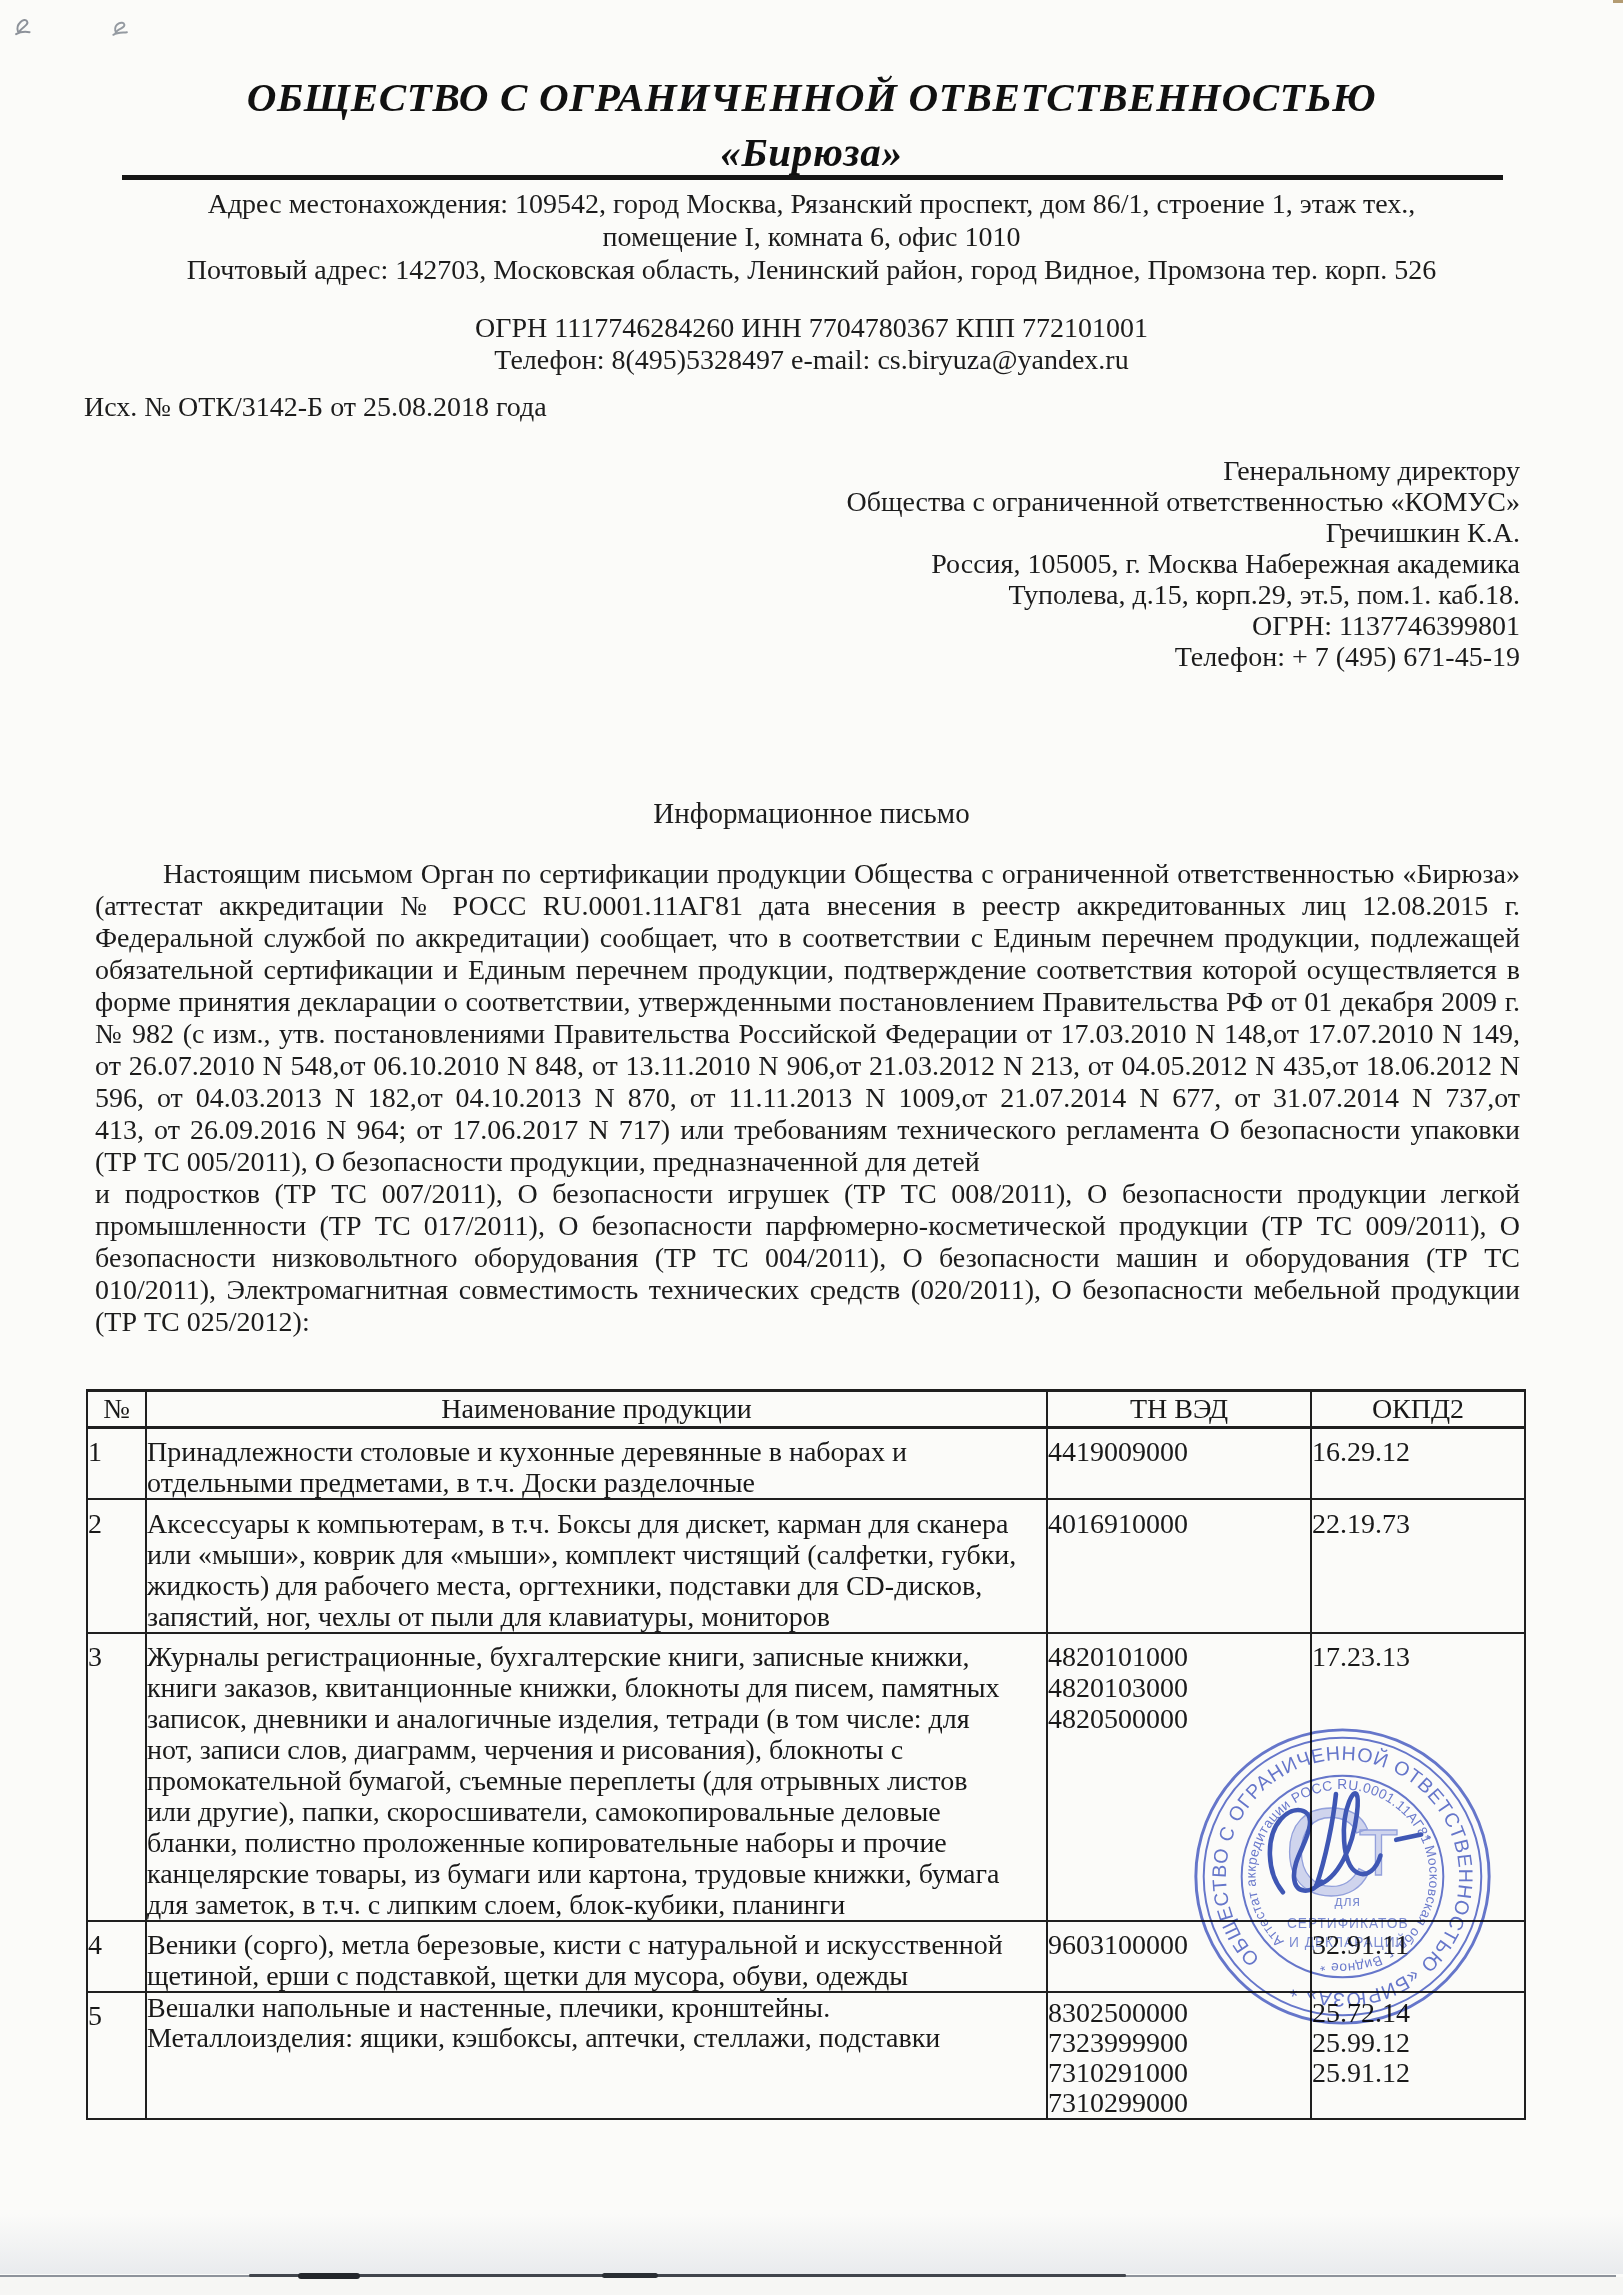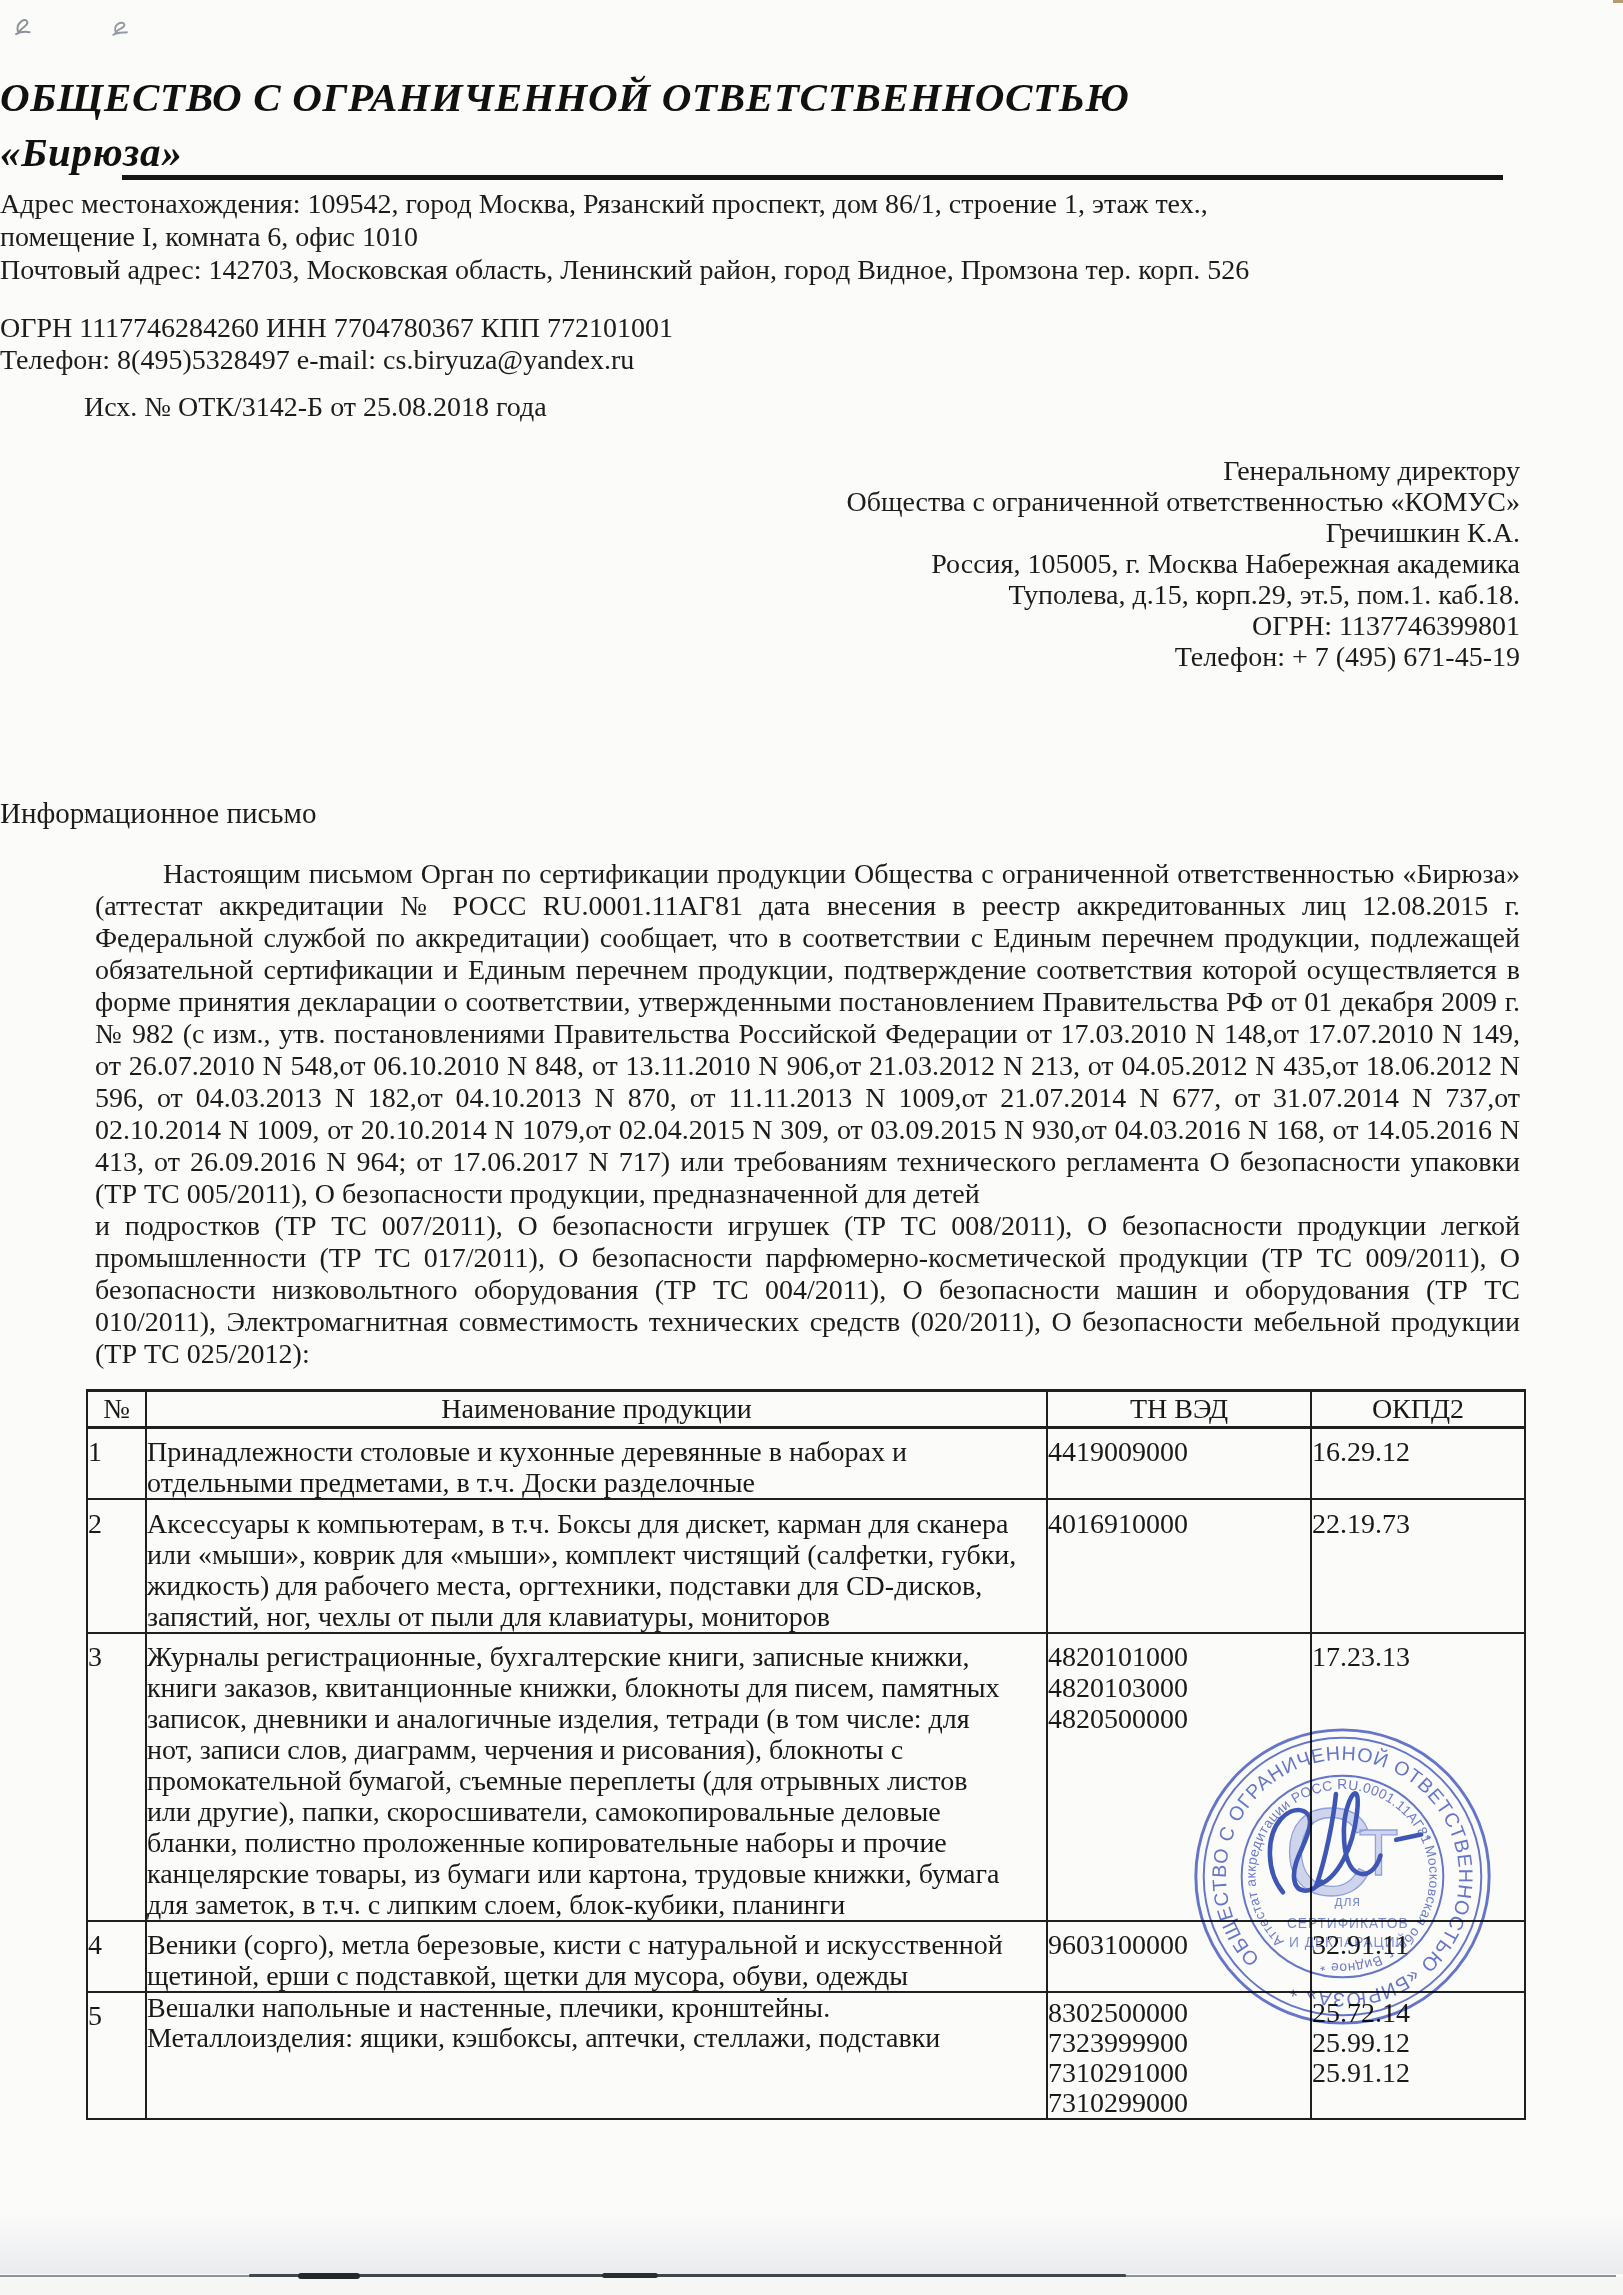--- a/index.html
+++ b/index.html
@@ -4,21 +4,21 @@
 <style>
   html,body{margin:0;padding:0;background:#e8e8e8;}
   #page{
     position:relative;
     width:1623px;height:2295px;
     background:#fbfbf9;
     font-family:"Liberation Serif", serif;
     color:#1c1c1c;
     overflow:hidden;
   }
-  .center-line{position:absolute;left:0;width:1623px;white-space:nowrap;}
+  .center-line{position:absolute;left:0;width:1623px;text-align:center;white-space:nowrap;}
   .org-title{font-size:41px;font-weight:bold;font-style:italic;letter-spacing:0.7px;color:#111;}
   .addr{font-size:28px;line-height:33px;}
   .rule{position:absolute;left:122px;top:175px;width:1381px;height:4.6px;background:#161616;}
   .ref{position:absolute;left:84px;top:391px;font-size:28px;}
   .recipient{position:absolute;right:103px;top:455px;text-align:right;font-size:28px;line-height:31px;}
   .letter-title{position:absolute;top:797px;font-size:29px;}
   .paragraph{position:absolute;left:95px;top:858px;width:1425px;font-size:28px;line-height:32px;}
   .pline{text-align:justify;text-align-last:justify;white-space:normal;}
   .pline.end{text-align-last:left;}
   .pline.indent{text-indent:68px;}
@@ -101,21 +101,20 @@
 
   <div class="paragraph">
     <div class="pline indent">Настоящим письмом Орган по сертификации продукции Общества с ограниченной ответственностью «Бирюза»</div>
     <div class="pline">(аттестат аккредитации № РОСС RU.0001.11АГ81 дата внесения в реестр аккредитованных лиц 12.08.2015 г.</div>
     <div class="pline">Федеральной службой по аккредитации) сообщает, что в соответствии с Единым перечнем продукции, подлежащей</div>
     <div class="pline">обязательной сертификации и Единым перечнем продукции, подтверждение соответствия которой осуществляется в</div>
     <div class="pline">форме принятия декларации о соответствии, утвержденными постановлением Правительства РФ от 01 декабря 2009 г.</div>
     <div class="pline">№ 982 (с изм., утв. постановлениями Правительства Российской Федерации от 17.03.2010 N 148,от 17.07.2010 N 149,</div>
     <div class="pline">от 26.07.2010 N 548,от 06.10.2010 N 848, от 13.11.2010 N 906,от 21.03.2012 N 213, от 04.05.2012 N 435,от 18.06.2012 N</div>
     <div class="pline">596, от 04.03.2013 N 182,от 04.10.2013 N 870, от 11.11.2013 N 1009,от 21.07.2014 N 677, от 31.07.2014 N 737,от</div>
-    <div class="pline">02.10.2014 N 1009, от 20.10.2014 N 1079,от 02.04.2015 N 309, от 03.09.2015 N 930,от 04.03.2016 N 168, от 14.05.2016 N</div>
     <div class="pline">413, от 26.09.2016 N 964; от 17.06.2017 N 717) или требованиям технического регламента О безопасности упаковки</div>
     <div class="pline end">(ТР ТС 005/2011), О безопасности продукции, предназначенной для детей</div>
     <div class="pline">и подростков (ТР ТС 007/2011), О безопасности игрушек (ТР ТС 008/2011), О безопасности продукции легкой</div>
     <div class="pline">промышленности (ТР ТС 017/2011), О безопасности парфюмерно-косметической продукции (ТР ТС 009/2011), О</div>
     <div class="pline">безопасности низковольтного оборудования (ТР ТС 004/2011), О безопасности машин и оборудования (ТР ТС</div>
     <div class="pline">010/2011), Электромагнитная совместимость технических средств (020/2011), О безопасности мебельной продукции</div>
     <div class="pline end">(ТР ТС 025/2012):</div>
   </div>
 
   <table class="doc">

